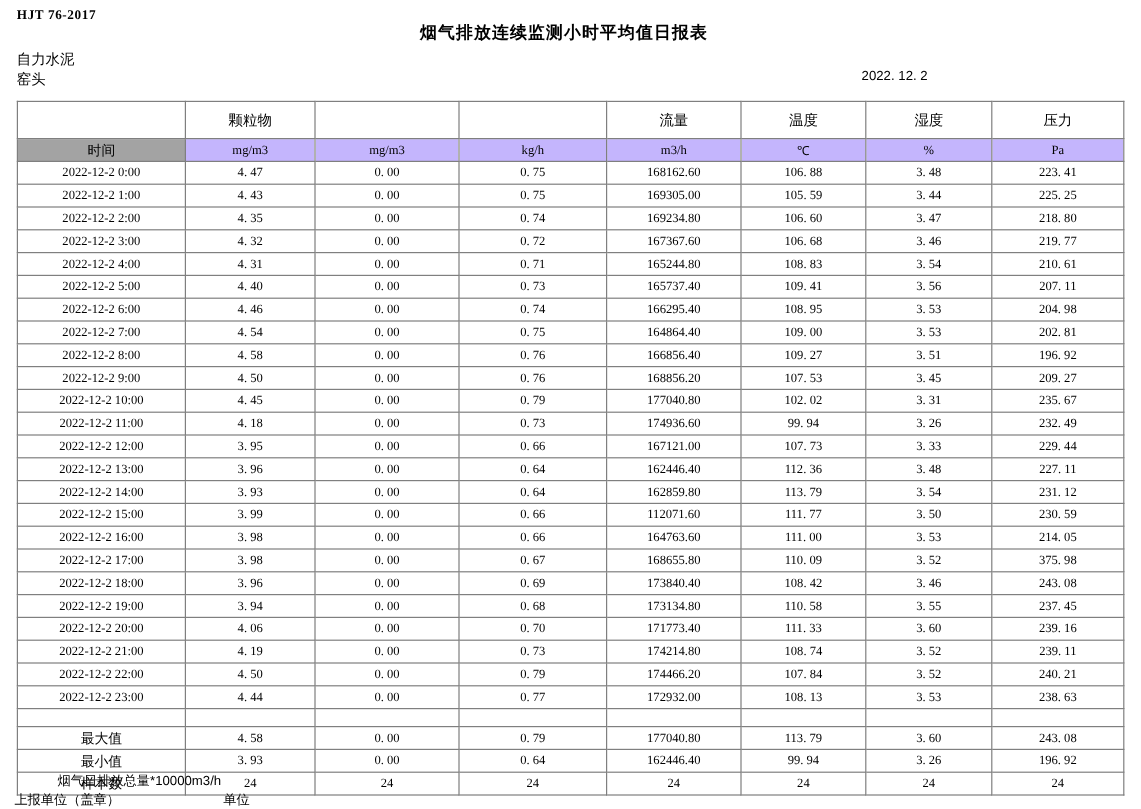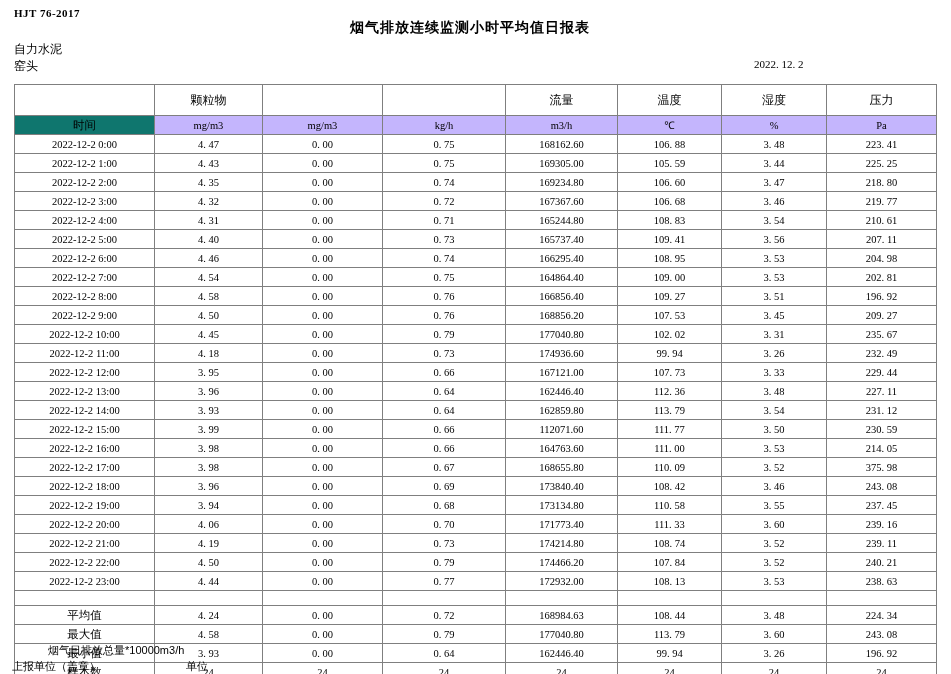--- a/index.html
+++ b/index.html
@@ -50,22 +50,21 @@
     position: absolute;
     left: 14px;
     top: 58px;
     font-size: 12px;
   }
   .report-date {
     position: absolute;
     left: 718px;
     top: 58px;
     font-size: 11px;
-    font-family: Liberation Serif, serif;
-    margin-left: 36px;
+    font-family: Liberation Sans, sans-serif;
   }
   table.main {
     position: absolute;
     left: 14px;
     top: 84px;
     border-collapse: collapse;
     table-layout: fixed;
     width: 922px;
     font-size: 10.5px;
     font-family: "Liberation Serif", serif;
@@ -86,21 +85,21 @@
     font-size: 12px;
     font-family: "Liberation Sans", sans-serif;
     margin-left: 32px;
   }
   tr.unitrow td {
     background: #c4b5fd;
     height: 18px;
     font-size: 10.5px;
   }
   tr.unitrow td.timecell {
-    background: #0f766e;
+    background: #a3a3a3;
     font-size: 11.5px;
     font-family: "Liberation Sans", sans-serif;
   }
   td.timecol {
     font-size: 10.5px;
   }
   tr.blankrow td {
     height: 14px;
   }
   tr.statrow td.label {
@@ -417,30 +416,20 @@
         <td></td>
         <td></td>
         <td></td>
         <td></td>
         <td></td>
         <td></td>
         <td></td>
       </tr>
 
       <tr class="statrow">
-        <td class="label">平均值</td>
-        <td>4. 24</td>
-        <td>0. 00</td>
-        <td>0. 72</td>
-        <td>168984.63</td>
-        <td>108. 44</td>
-        <td>3. 48</td>
-        <td>224. 34</td>
-      </tr>
-      <tr class="statrow">
         <td class="label">最大值</td>
         <td>4. 58</td>
         <td>0. 00</td>
         <td>0. 79</td>
         <td>177040.80</td>
         <td>113. 79</td>
         <td>3. 60</td>
         <td>243. 08</td>
       </tr>
       <tr class="statrow">

